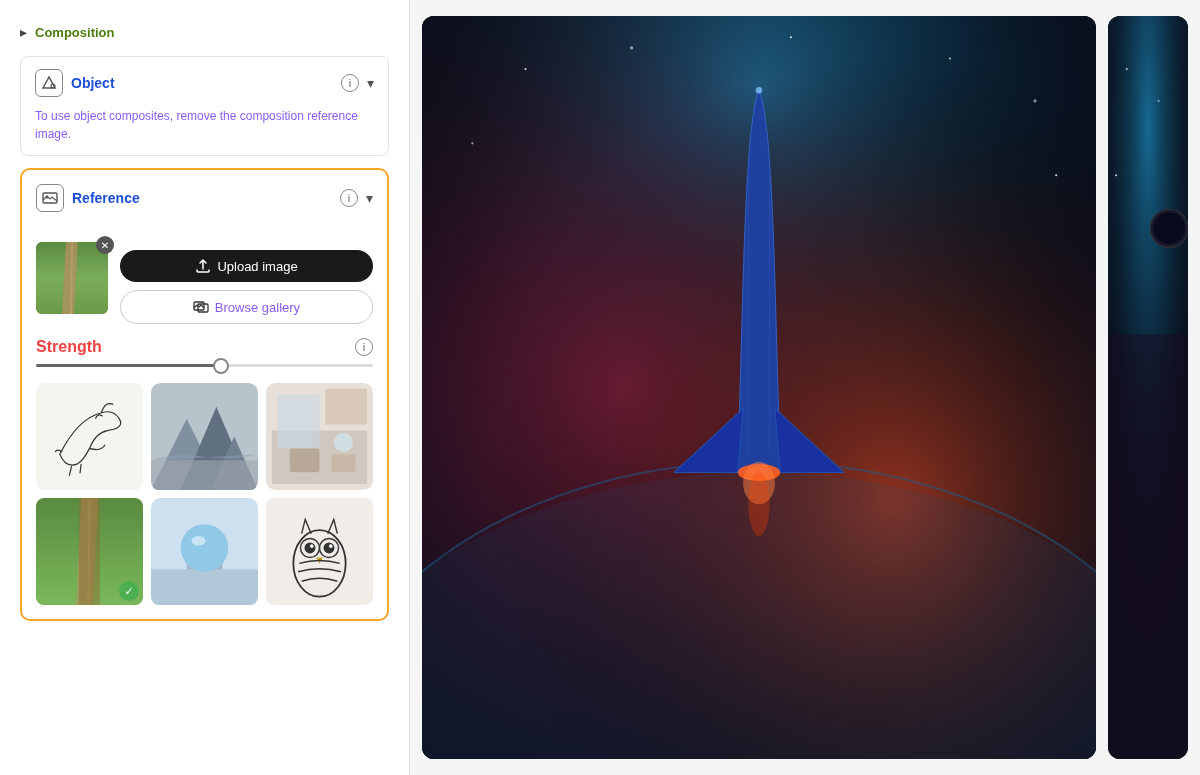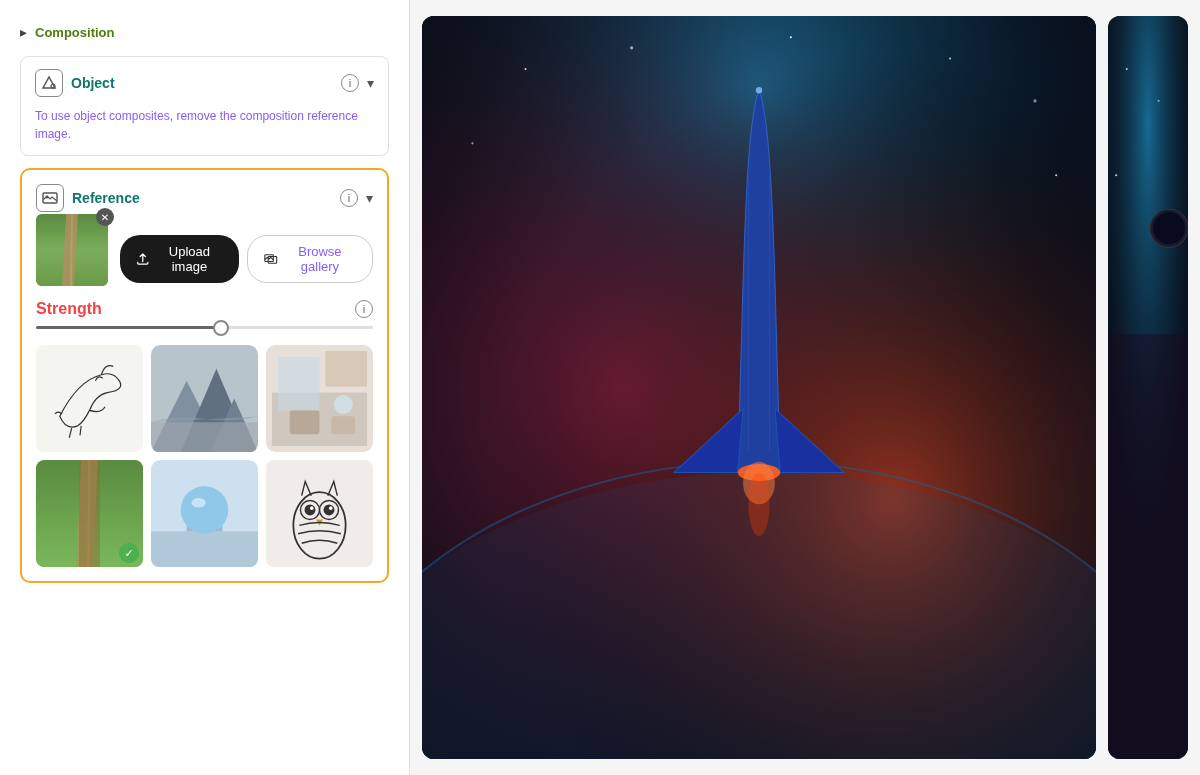--- a/index.html
+++ b/index.html
@@ -68,21 +68,21 @@
       display: flex;
       align-items: center;
       justify-content: center;
       font-size: 14px;
       color: #555;
     }
 
     .section-label {
       font-size: 14px;
       font-weight: 600;
-      color: #0f766e;
+      color: #1d4ed8;
     }
 
     .section-controls {
       display: flex;
       align-items: center;
       gap: 8px;
     }
 
     .info-icon {
       width: 18px;
@@ -115,21 +115,21 @@
       border: 2px solid #f5a623;
       border-radius: 10px;
       padding: 14px;
       margin-bottom: 16px;
     }
 
     .reference-header {
       display: flex;
       align-items: center;
       justify-content: space-between;
-      margin-bottom: 2px;
+      margin-bottom: 20px;
     }
 
     .reference-label-group {
       display: flex;
       align-items: center;
       gap: 8px;
     }
 
     .reference-icon {
       width: 28px;
@@ -196,20 +196,21 @@
       align-items: center;
       justify-content: center;
       color: white;
       font-size: 10px;
       cursor: pointer;
       z-index: 2;
     }
 
     .upload-buttons {
       display: flex;
+      flex-direction: column;
       gap: 8px;
       flex: 1;
       margin-top: 18px;
     }
 
     .btn-upload {
       background: #1a1a1a;
       color: #fff;
       border: none;
       border-radius: 20px;

